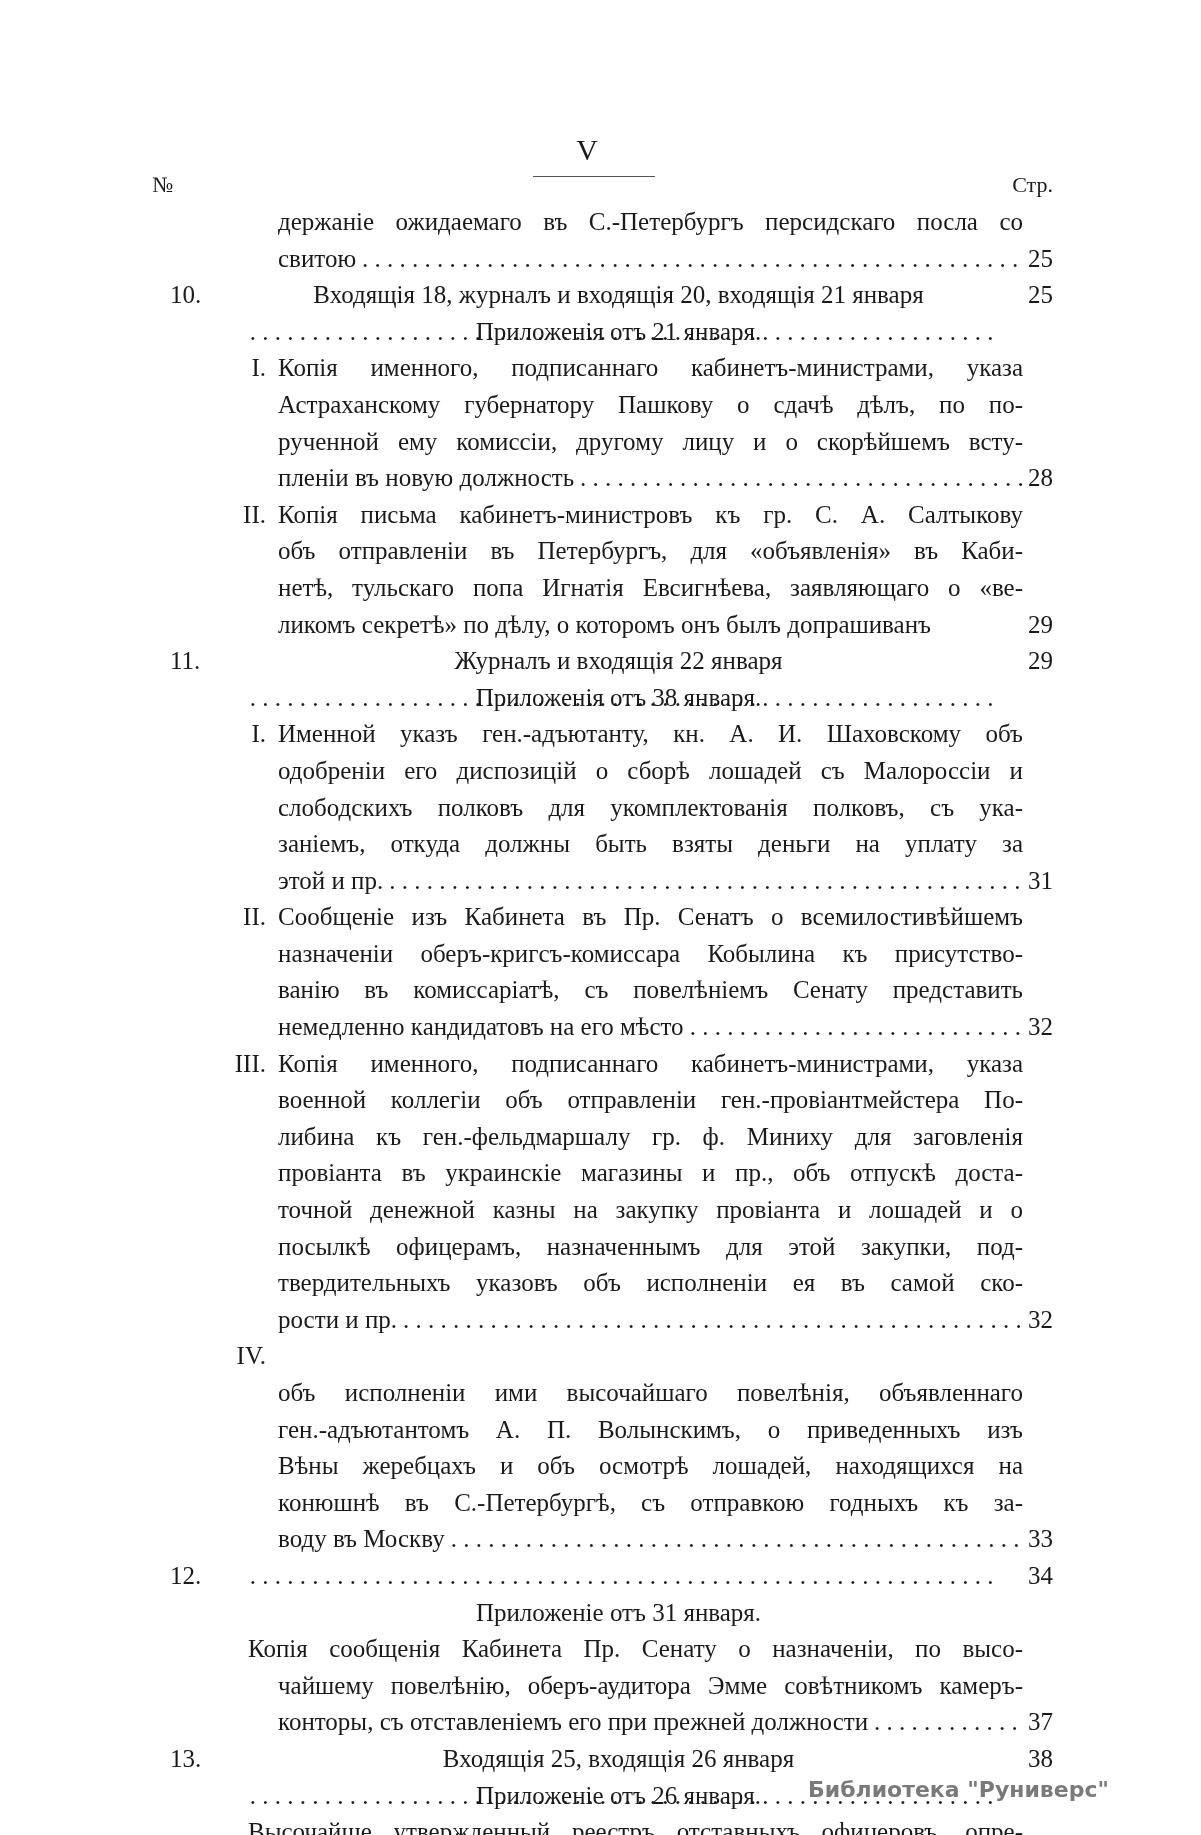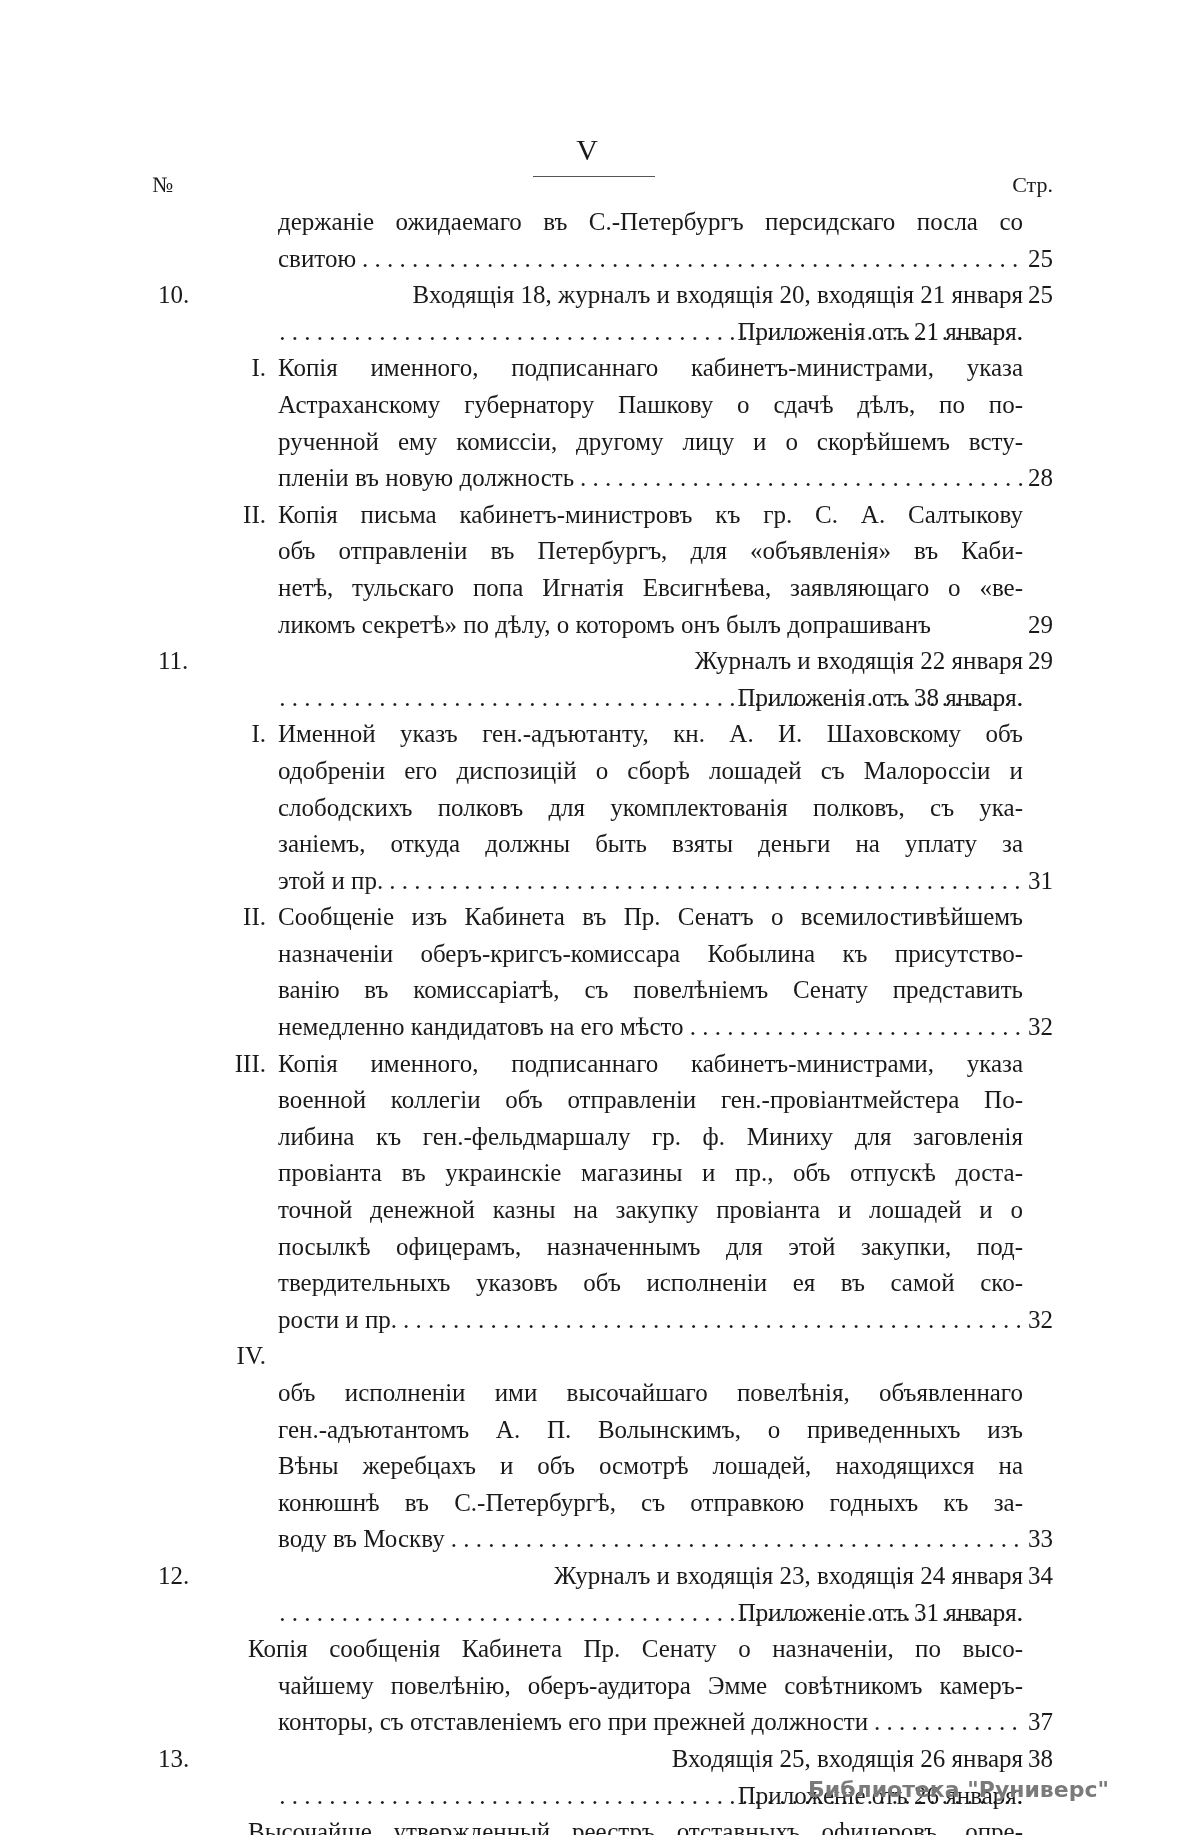--- a/index.html
+++ b/index.html
@@ -22,27 +22,27 @@
   .col-head.num { left: 152px; }
   .col-head.pg { right: 148px; margin-left: 48px; }
   .toc {
     position: absolute; top: 204px; left: 0; width: 1201px;
   }
   .line {
     position: relative; height: 36.6px; font-size: 25px; line-height: 36.6px;
     white-space: nowrap;
   }
   .line .no {
-    position: absolute; left: 158px; width: 60px;
+    position: absolute; left: 170px; width: 60px;
   }
   .line .rn {
     position: absolute; right: 935px; text-align: right;
   }
   .line .txt {
-    position: absolute; display: flex; align-items: flex-end;
+    position: absolute; display: flex; align-items: center;
     right: 178px; overflow: hidden;
   }
   .line .txt .t { flex: 0 0 auto; }
   .line .txt .dots {
     flex: 1 1 auto; overflow: hidden; white-space: nowrap; text-align: right;
     letter-spacing: 0; margin-left: 6px;
   }
   .line .txt.just .t { flex: 1 1 auto; text-align: justify; text-align-last: justify; }
   .line .pg {
     position: absolute; right: 148px; text-align: center;
@@ -268,21 +268,20 @@
     <div class="line lvl1">
       <span class="txt">
         <span class="t">воду въ Москву</span>
         <span class="dots"> . . . . . . . . . . . . . . . . . . . . . . . . . . . . . . . . . . . . . . . . . . . . . . . . . . . . . . . . . . . .</span>
       </span>
       <span class="pg">33</span>
     </div>
     <div class="line lvl0">
       <span class="no">12.</span>
       <span class="txt">
-        <span class="t">Журналъ и входящія 23, входящія 24 января</span>
         <span class="dots"> . . . . . . . . . . . . . . . . . . . . . . . . . . . . . . . . . . . . . . . . . . . . . . . . . . . . . . . . . . . .</span>
       </span>
       <span class="pg">34</span>
     </div>
     <div class="line lvl0">
       <span class="txt just">
         <span class="t">Приложеніе отъ 31 января.</span>
       </span>
     </div>
     <div class="line lvl2">

